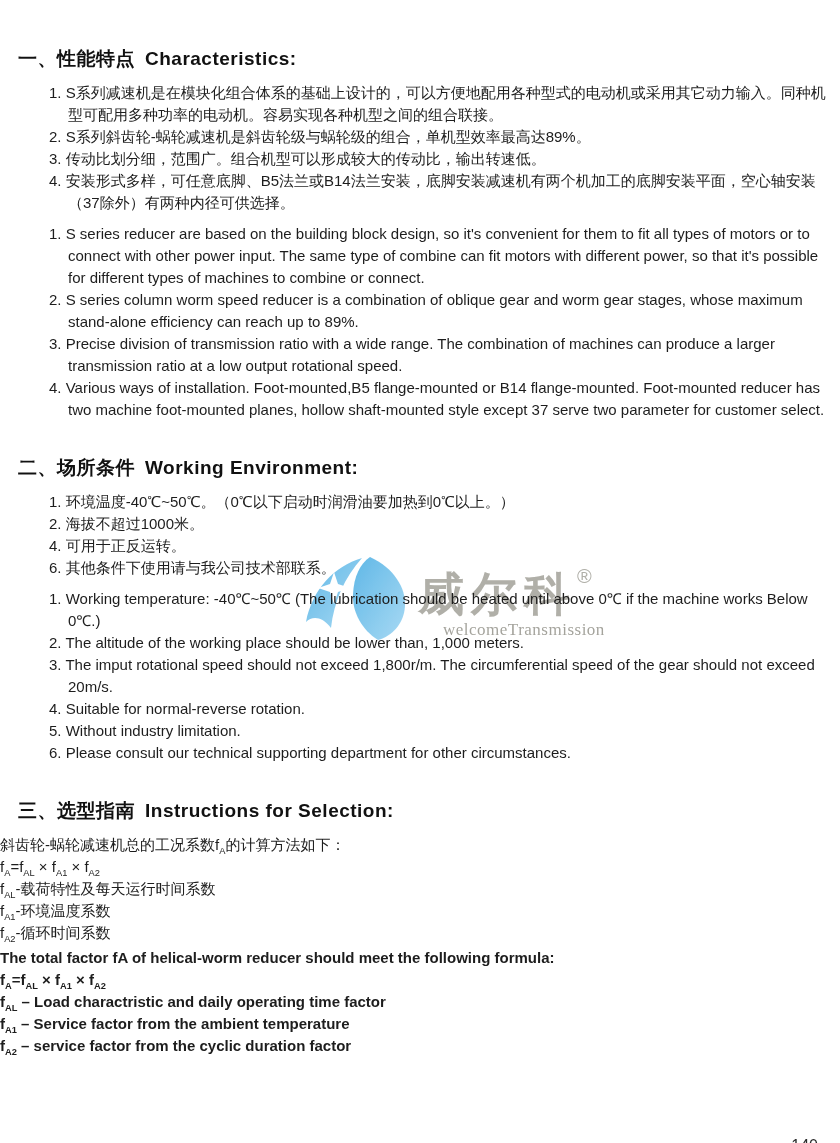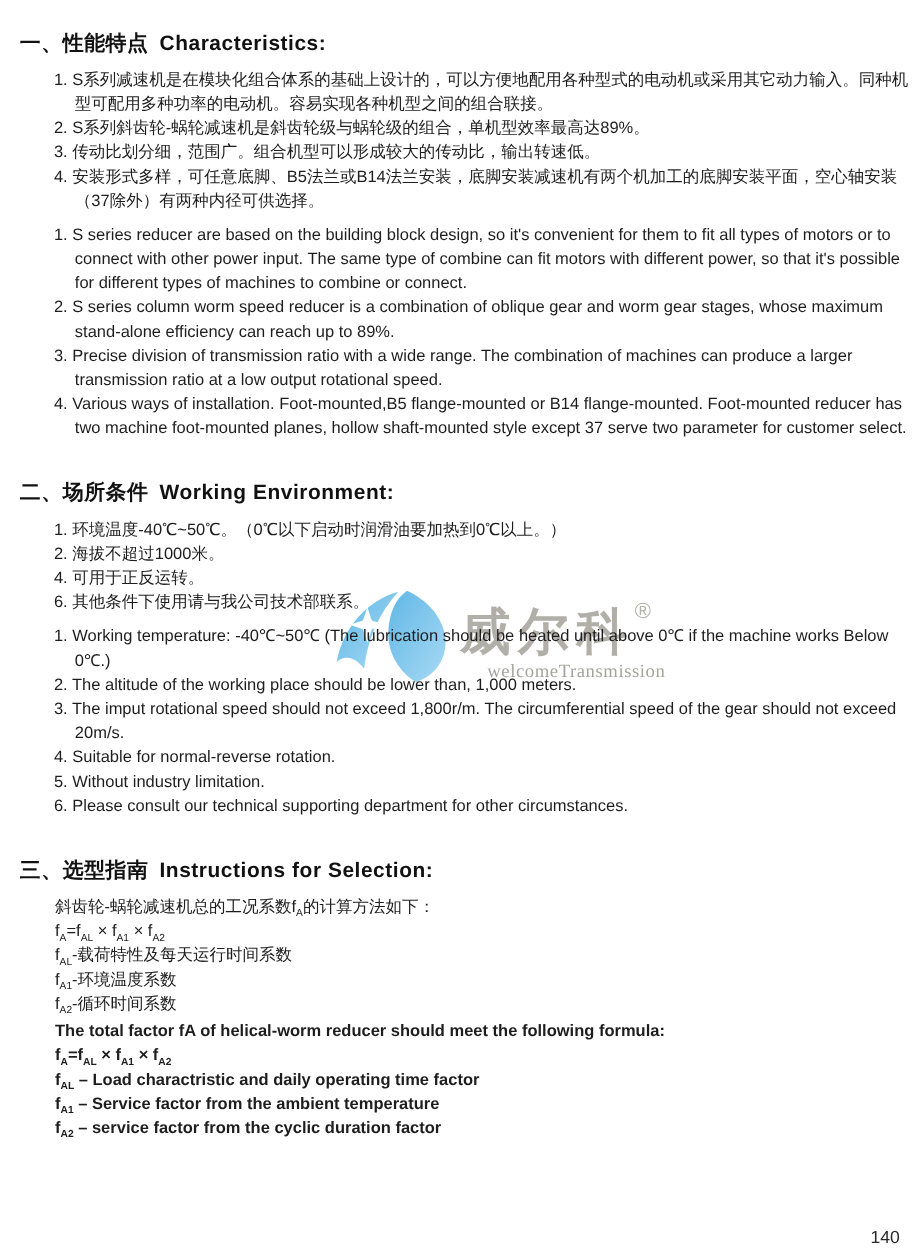--- a/index.html
+++ b/index.html
@@ -9,21 +9,21 @@
     font-family: "Liberation Sans", sans-serif;
     color: #1d1d1d;
     position: relative;
     overflow: hidden;
   }
   .page {
     position: relative;
     width: 840px; height: 1143px;
     background: #ffffff;
   }
-  .content { position: relative; z-index: 1; }
+  .content { position: relative; z-index: 1; margin-top: 20px; }
   .heading {
     font-size: 19px;
     font-weight: bold;
     color: #111;
     margin: 0 0 10px 18px;
     letter-spacing: 0.5px;
   }
   .heading .h-cn { margin-right: 10px; }
   .h1 { padding-top: 26px; }
   .h2 { margin-top: 34px; }
@@ -33,21 +33,20 @@
     font-size: 15px;
     line-height: 22px;
     padding-left: 68px;
     text-indent: -19px;
     padding-right: 12px;
   }
   .en-list { margin-top: 9px; }
   .sec3-line {
     font-size: 15px;
     line-height: 22px;
-    padding-left: 50px;
     padding-right: 12px;
   }
   .sec3-en { margin-top: 3px; font-weight: bold; }
   sub { font-size: 0.62em; line-height: 0; }
   
   .watermark {
     position: absolute;
     left: 300px; top: 536px;
     z-index: 0;
     display: flex;

